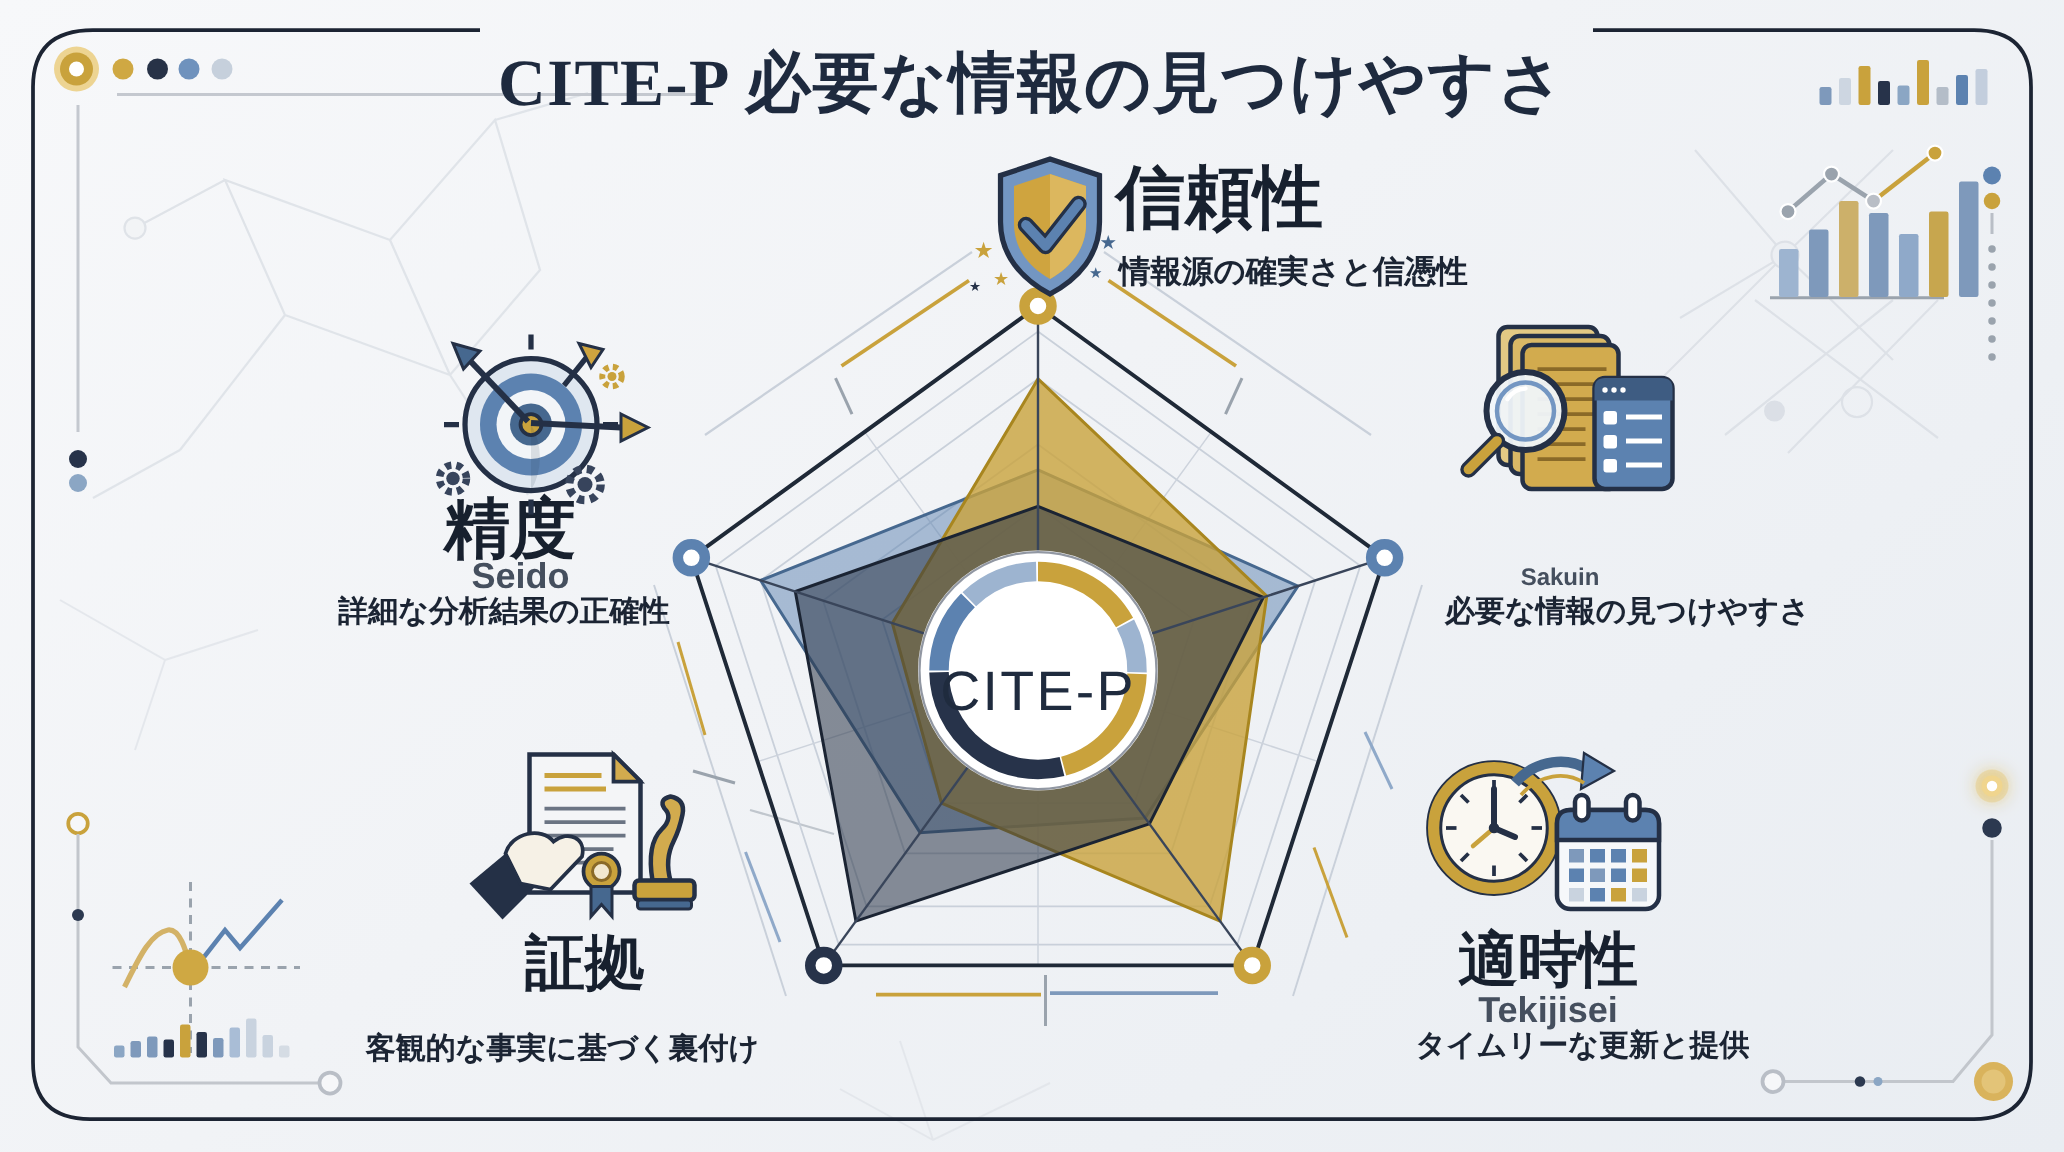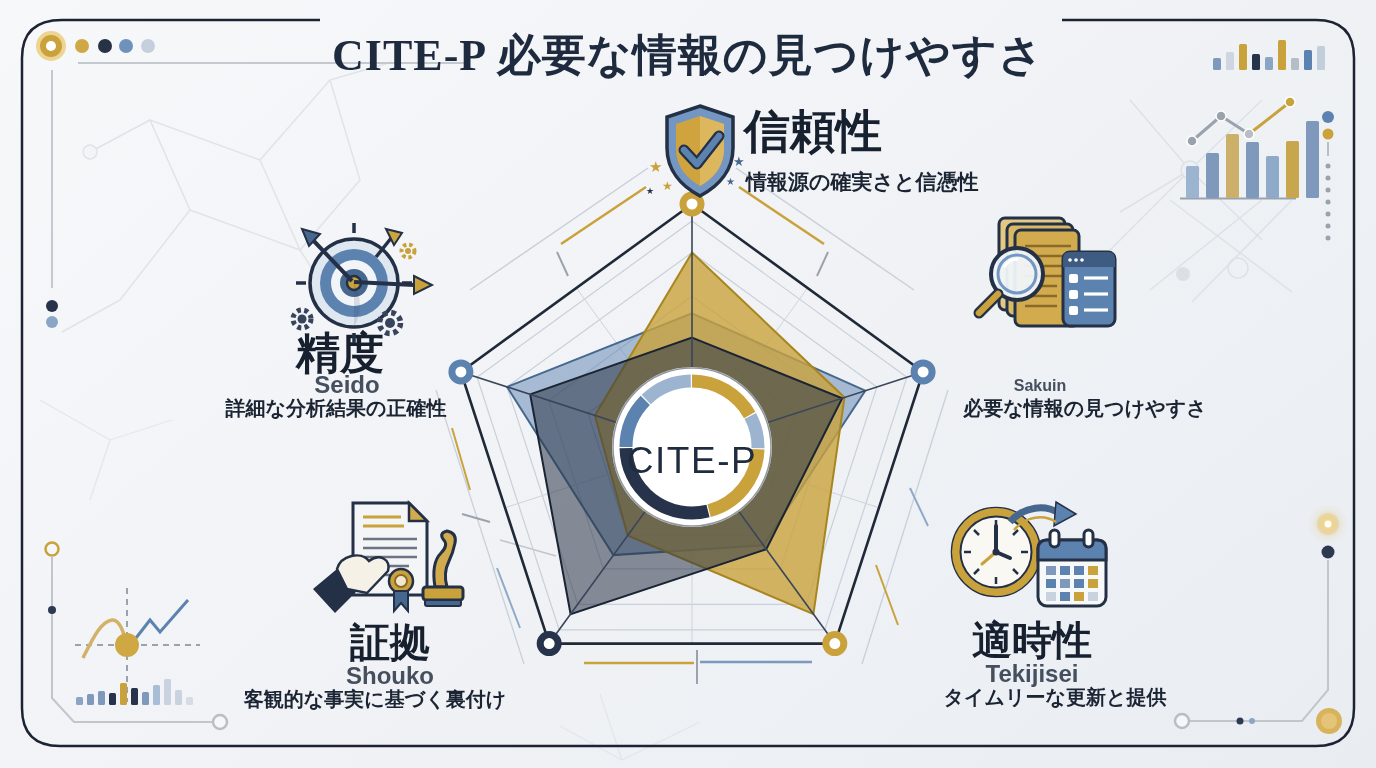--- a/index.html
+++ b/index.html
@@ -207,21 +207,20 @@
   <div class="abs v-big" style="left:744px;top:108px;font-size:46px;">信頼性</div>
 
   <div class="abs v-big t-center" style="left:240px;top:331px;width:200px;font-size:44px;">精度</div>
   <div class="abs v-romaji t-center" style="left:247px;top:373px;width:200px;font-size:24px;">Seido</div>
   <div class="abs v-desc t-center" style="left:196px;top:397px;width:280px;font-size:20px;">詳細な分析結果の正確性</div>
 
   <div class="abs v-romaji t-center" style="left:940px;top:378px;width:200px;font-size:16px;">Sakuin</div>
   <div class="abs v-desc t-center" style="left:945px;top:397px;width:280px;font-size:20px;">必要な情報の見つけやすさ</div>
 
   <div class="abs v-big t-center" style="left:290px;top:622px;width:200px;font-size:40px;">証拠</div>
-  <div class="abs v-romaji t-center" style="left:290px;top:664px;width:200px;font-size:24px;">Shouko</div>
   <div class="abs v-desc t-center" style="left:235px;top:688px;width:280px;font-size:20px;">客観的な事実に基づく裏付け</div>
 
   <div class="abs v-big t-center" style="left:932px;top:620px;width:200px;font-size:40px;">適時性</div>
   <div class="abs v-romaji t-center" style="left:932px;top:662px;width:200px;font-size:24px;">Tekijisei</div>
   <div class="abs v-desc t-center" style="left:915px;top:686px;width:280px;font-size:20px;">タイムリーな更新と提供</div>
 
   <svg class="abs" style="left:645px;top:100px" width="110" height="108" viewBox="0 0 110 108">
     <text x="4" y="72" font-size="15" fill="#C9A23C">★</text>
     <text x="17" y="90" font-size="12" fill="#C9A23C">★</text>
     <text x="1" y="94" font-size="9" fill="#27334A">★</text>

